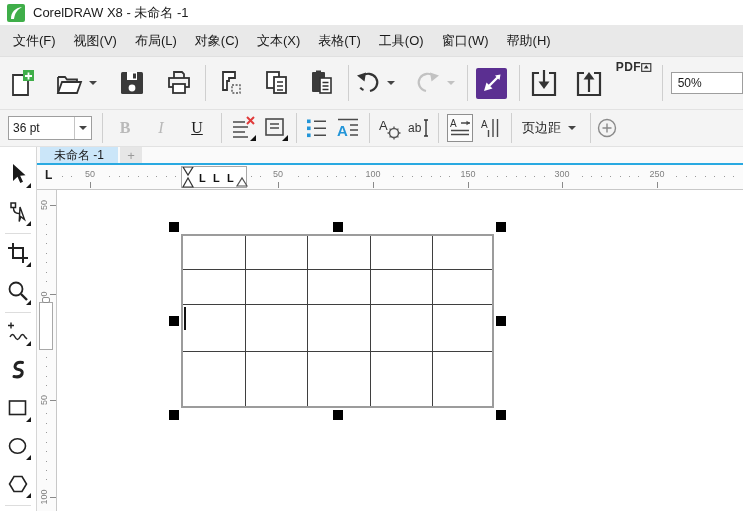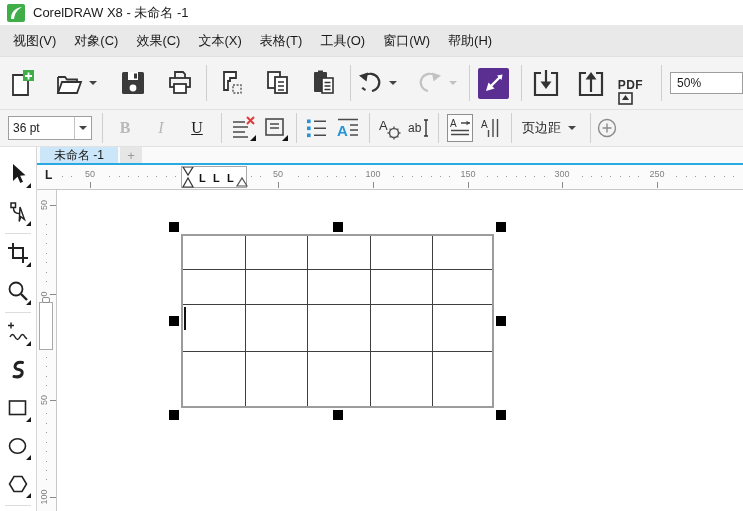--- a/index.html
+++ b/index.html
@@ -14,21 +14,21 @@
   .menubar{height:32px;background:#e9e9e9;display:flex;align-items:center;padding-left:4px;
            border-bottom:1px solid #e0e0e0;}
   .menu-item{font-size:13px;padding:0 9px;line-height:31px;cursor:default;}
   
   .toolbar{height:53px;background:#f4f4f4;display:flex;align-items:center;border-bottom:1px solid #e2e2e2;overflow:hidden;}
   .tbtn{height:40px;display:flex;align-items:center;justify-content:center;}
   .tsep{width:1px;height:36px;background:#cfcfcf;flex:0 0 1px;}
   .caret{width:0;height:0;border-left:4px solid transparent;border-right:4px solid transparent;
          border-top:4px solid #444;margin-left:4px;}
   .caret.dis{border-top-color:#c2c2c2;}
-  .pdfbtn{display:flex;flex-direction:column;align-items:flex-start;justify-content:flex-end;height:44px;}
+  .pdfbtn{display:flex;flex-direction:row;align-items:flex-start;justify-content:space-between;height:44px;}
   .pdftext{font-size:12px;font-weight:bold;color:#2e2e2e;letter-spacing:.5px;line-height:13px;}
   .zoomcombo{width:78px;height:22px;background:#fff;border:1px solid #9e9e9e;display:flex;align-items:center;
              padding-left:6px;font-size:12px;}
   
   .propbar{height:37px;background:#f4f4f4;display:flex;align-items:center;border-bottom:1px solid #e2e2e2;overflow:hidden;}
   .combo{height:24px;background:#fff;border:1px solid #9e9e9e;display:flex;align-items:center;font-size:12px;}
   .combo .val{flex:1;padding-left:4px;white-space:nowrap;}
   .combo .dd{width:17px;height:100%;border-left:1px solid #c4c4c4;display:flex;align-items:center;justify-content:center;}
   .sel{background:#3296e4;color:#fff;padding:1px 2px;}
   .pbtn{height:28px;min-width:24px;display:flex;align-items:center;justify-content:center;}
@@ -84,23 +84,24 @@
     <span class="appicon">
       <svg width="18" height="18" viewBox="0 0 18 18">
         <rect x="0" y="0" width="18" height="18" rx="2" fill="#3fae49"></rect>
         <path d="M4 15 C4 8 8 4 15 3 C10 6 8 9 7 15 Z" fill="#fff"></path>
       </svg>
     </span>
     <span class="title">CorelDRAW X8 - 未命名 -1</span>
   </div>
 
   <div class="menubar" id="menubar">
+      <span class="menu-item">文件(F)</span>
       <span class="menu-item">视图(V)</span>
+      <span class="menu-item">布局(L)</span>
       <span class="menu-item">对象(C)</span>
-      <span class="menu-item">效果(C)</span>
       <span class="menu-item">文本(X)</span>
       <span class="menu-item">表格(T)</span>
       <span class="menu-item">工具(O)</span>
       <span class="menu-item">窗口(W)</span>
       <span class="menu-item">帮助(H)</span>
     </div>
 
   <div class="toolbar">
     <div class="tbtn" style="width:34px;margin-left:6px">
       <svg width="30" height="30" viewBox="0 0 30 30">

